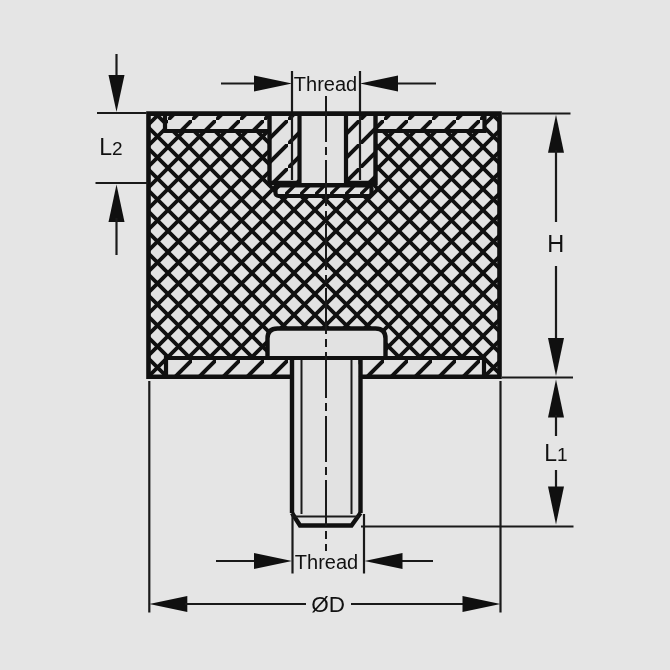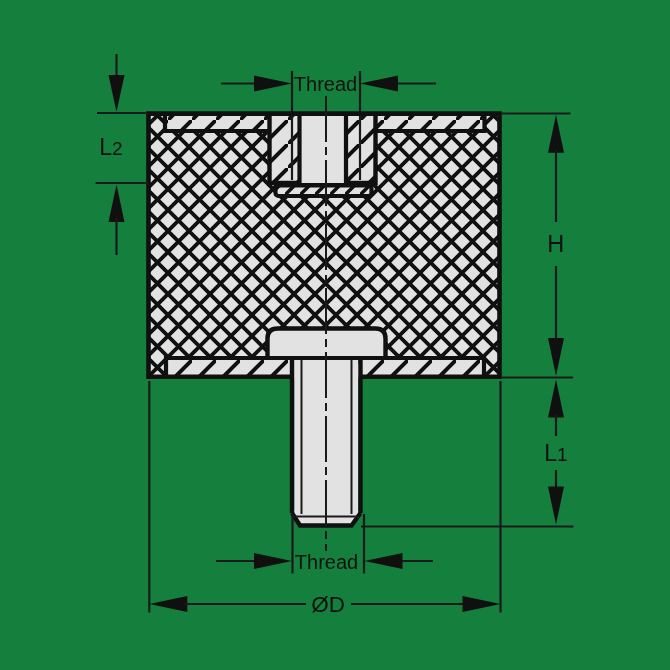--- a/index.html
+++ b/index.html
@@ -1,16 +1,16 @@
 <!DOCTYPE html>
 <html><head>
 <meta charset="utf-8">
 <style>
   html,body{margin:0;padding:0;background:#ffffff;}
-  .page{width:670px;height:670px;position:relative;background:#15803d;overflow:hidden;}
+  .page{width:670px;height:670px;position:relative;background:#e5e5e5;overflow:hidden;}
   svg{display:block;}
   text{font-family:"Liberation Sans", sans-serif; fill:#111111; -webkit-font-smoothing:antialiased;}
 </style>
 </head>
 <body>
 <div class="page">
 <svg width="670" height="670" viewBox="0 0 670 670">
 <defs>
   <pattern id="xh" width="21" height="21" patternUnits="userSpaceOnUse">
     <rect width="21" height="21" fill="#e2e2e2"></rect>

